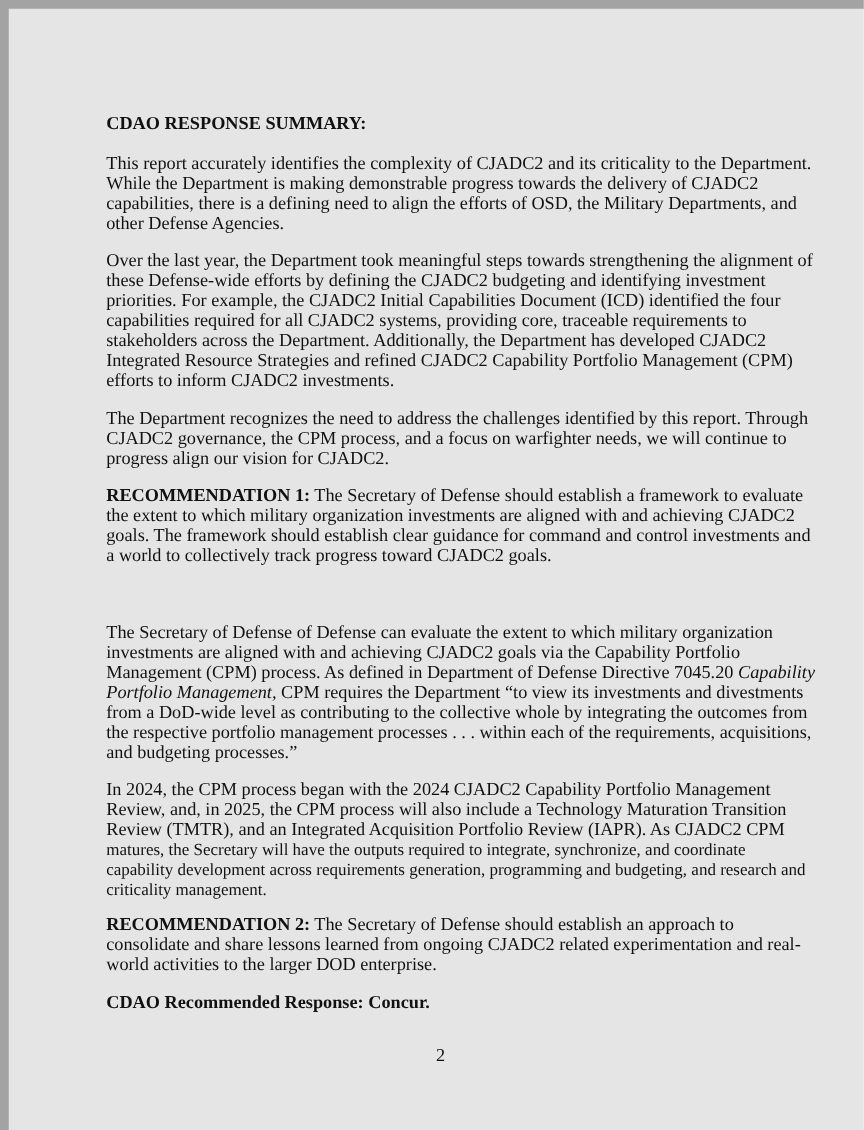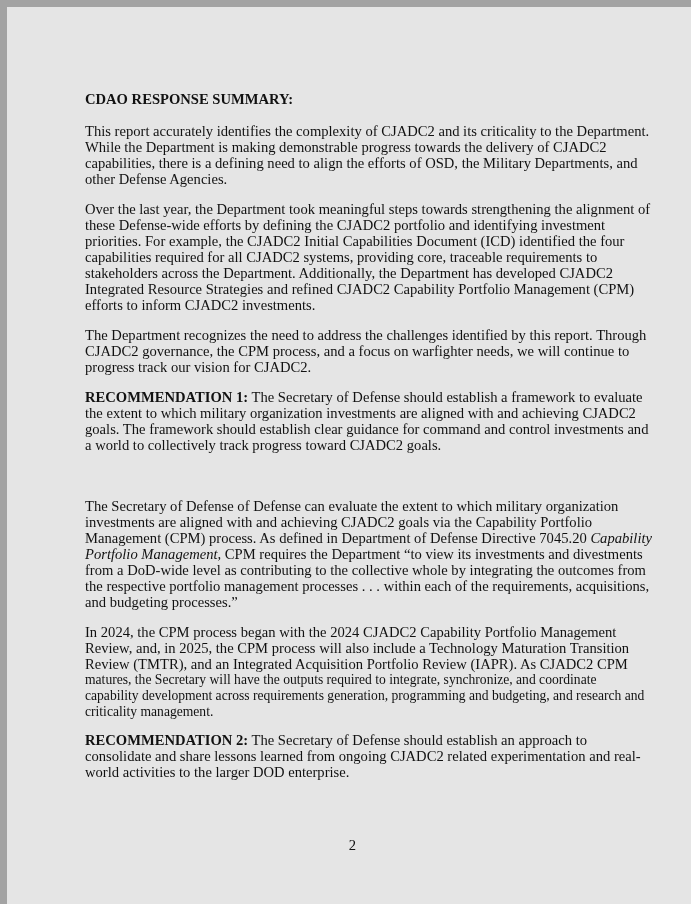--- a/index.html
+++ b/index.html
@@ -31,32 +31,32 @@
 
   <div>
     <div class="line" style="top:116px">This report accurately identifies the complexity of CJADC2 and its criticality to the Department.</div>
     <div class="line" style="top:132px">While the Department is making demonstrable progress towards the delivery of CJADC2</div>
     <div class="line" style="top:148px">capabilities, there is a defining need to align the efforts of OSD, the Military Departments, and</div>
     <div class="line" style="top:164px">other Defense Agencies.</div>
   </div>
 
   <div>
     <div class="line" style="top:194px">Over the last year, the Department took meaningful steps towards strengthening the alignment of</div>
-    <div class="line" style="top:210px">these Defense-wide efforts by defining the CJADC2 portfolio and identifying investment</div>
+    <div class="line" style="top:210px">these Defense-wide efforts by defining the CJADC2 budgeting and identifying investment</div>
     <div class="line" style="top:226px">priorities. For example, the CJADC2 Initial Capabilities Document (ICD) identified the four</div>
     <div class="line" style="top:242px">capabilities required for all CJADC2 systems, providing core, traceable requirements to</div>
     <div class="line" style="top:258px">stakeholders across the Department. Additionally, the Department has developed CJADC2</div>
     <div class="line" style="top:274px">Integrated Resource Strategies and refined CJADC2 Capability Portfolio Management (CPM)</div>
     <div class="line" style="top:290px">efforts to inform CJADC2 investments.</div>
   </div>
 
   <div>
     <div class="line" style="top:320px">The Department recognizes the need to address the challenges identified by this report. Through</div>
     <div class="line" style="top:336px">CJADC2 governance, the CPM process, and a focus on warfighter needs, we will continue to</div>
-    <div class="line" style="top:352px">progress track our vision for CJADC2.</div>
+    <div class="line" style="top:352px">progress align our vision for CJADC2.</div>
   </div>
 
   <div>
     <div class="line" style="top:382px"><span class="b">RECOMMENDATION 1:</span><span> The Secretary of Defense should establish a framework to evaluate</span></div>
     <div class="line" style="top:398px">the extent to which military organization investments are aligned with and achieving CJADC2</div>
     <div class="line" style="top:414px">goals. The framework should establish clear guidance for command and control investments and</div>
     <div class="line" style="top:430px">a world to collectively track progress toward CJADC2 goals.</div>
   </div>
 
 
@@ -78,15 +78,16 @@
     <div class="line small" style="top:681px">capability development across requirements generation, programming and budgeting, and research and</div>
     <div class="line small" style="top:697px">criticality management.</div>
   </div>
 
   <div>
     <div class="line" style="top:725px"><span class="b">RECOMMENDATION 2:</span><span> The Secretary of Defense should establish an approach to</span></div>
     <div class="line" style="top:741px">consolidate and share lessons learned from ongoing CJADC2 related experimentation and real-</div>
     <div class="line" style="top:757px">world activities to the larger DOD enterprise.</div>
   </div>
 
+  <div class="line b" style="top:787px">CDAO Recommended Response: Concur.</div>
 
   <div class="pagenum" style="top:830px">2</div>
 </div>
 
 </body></html>

